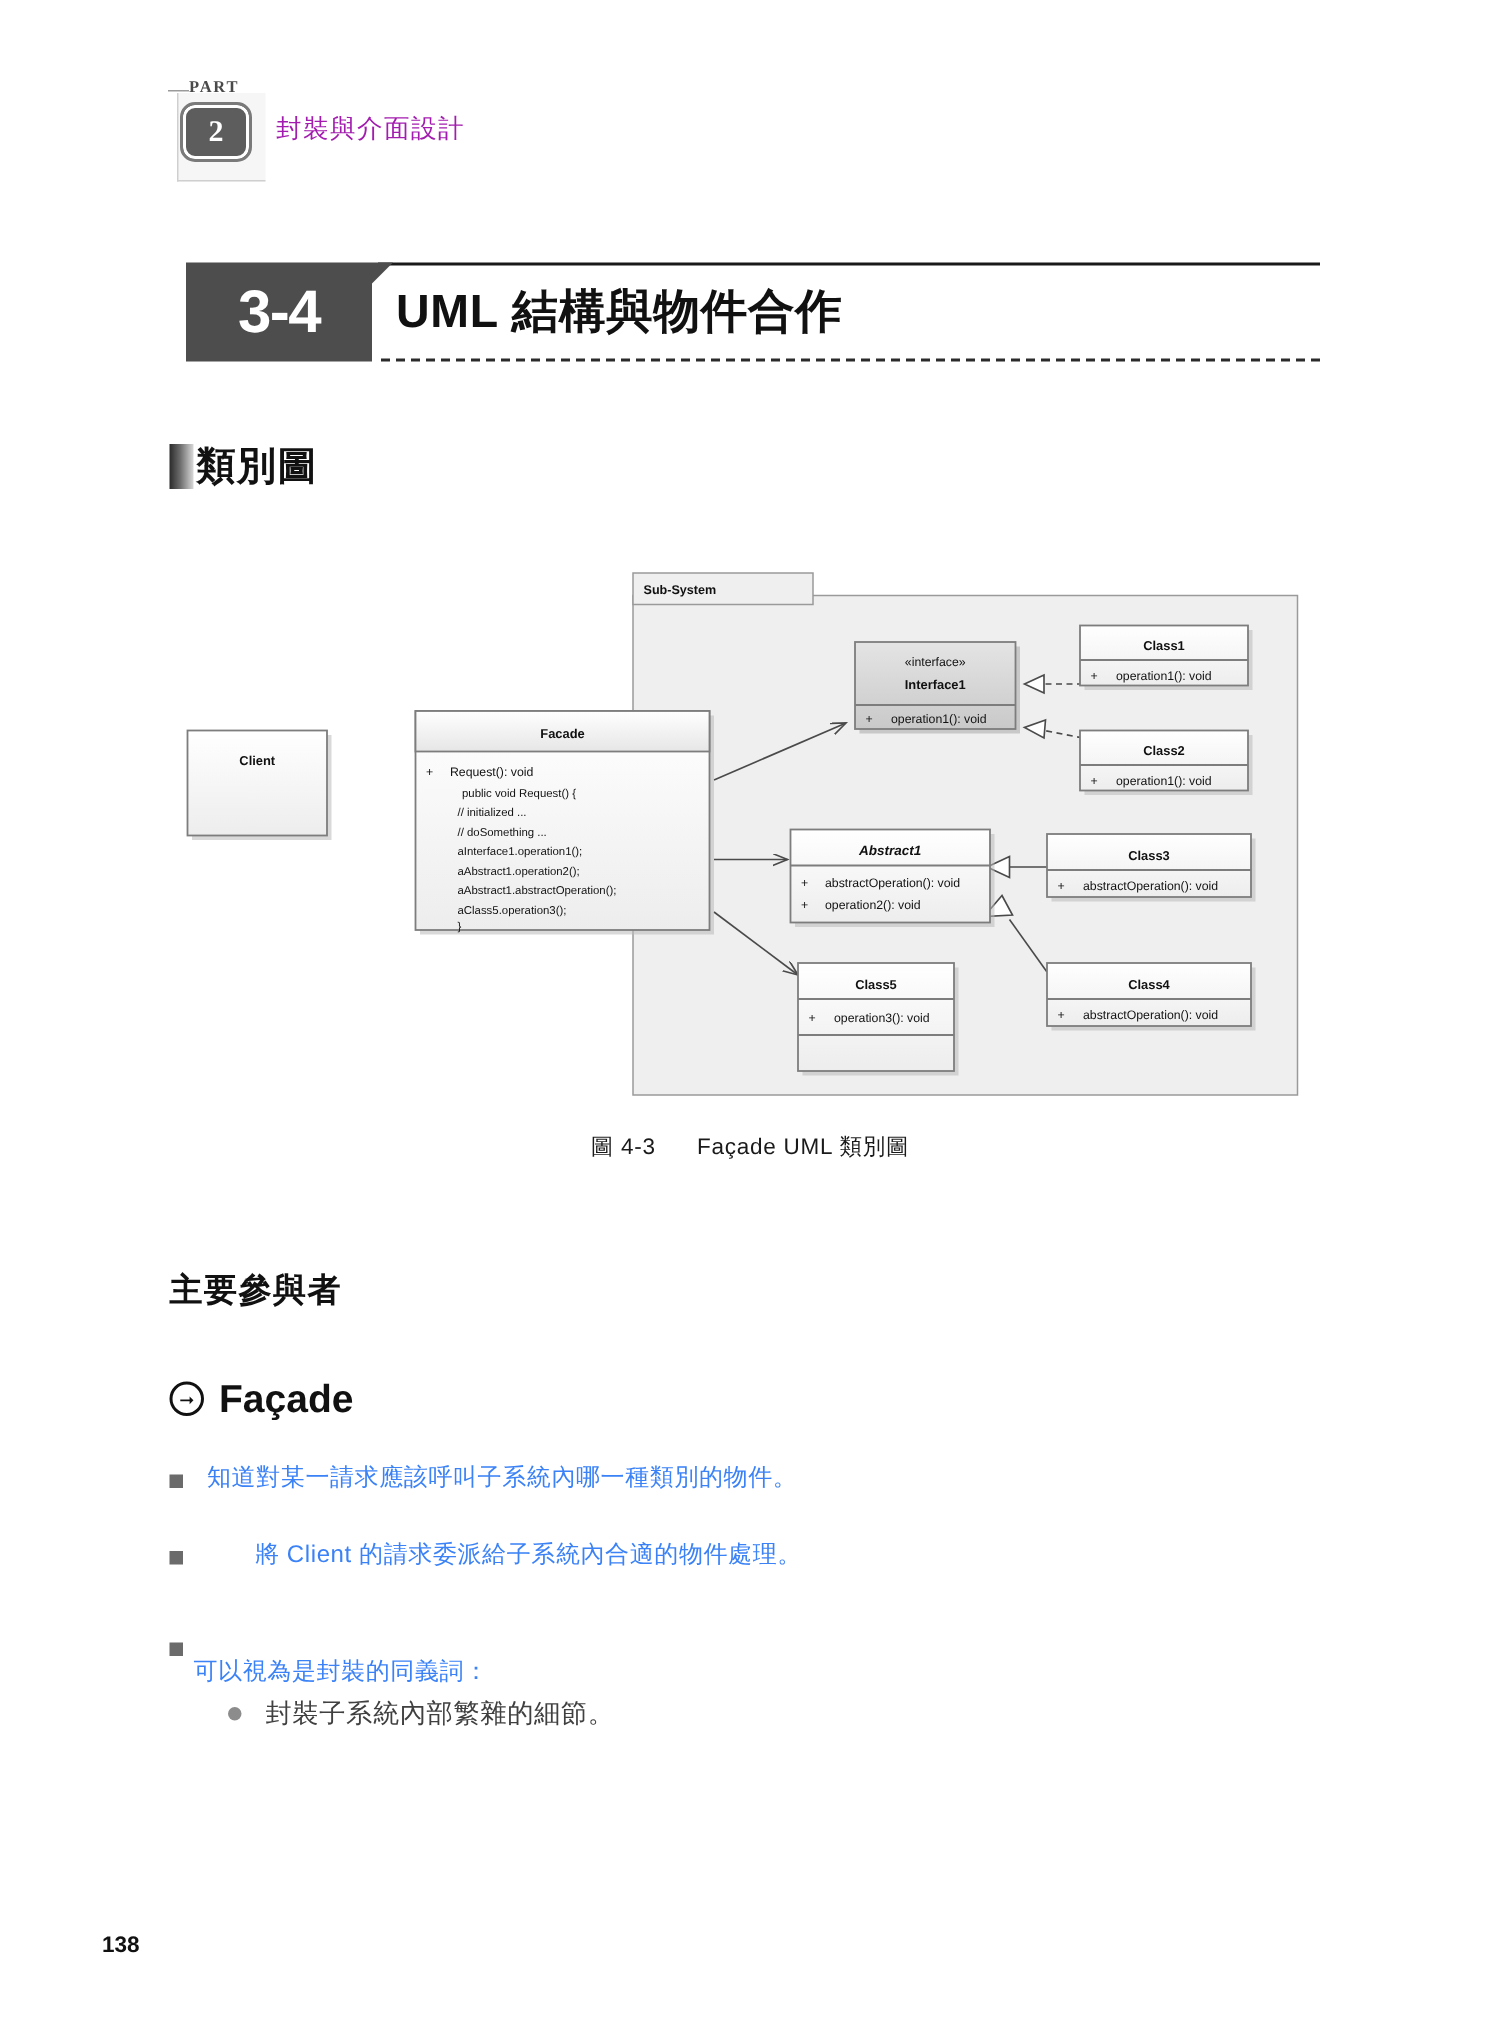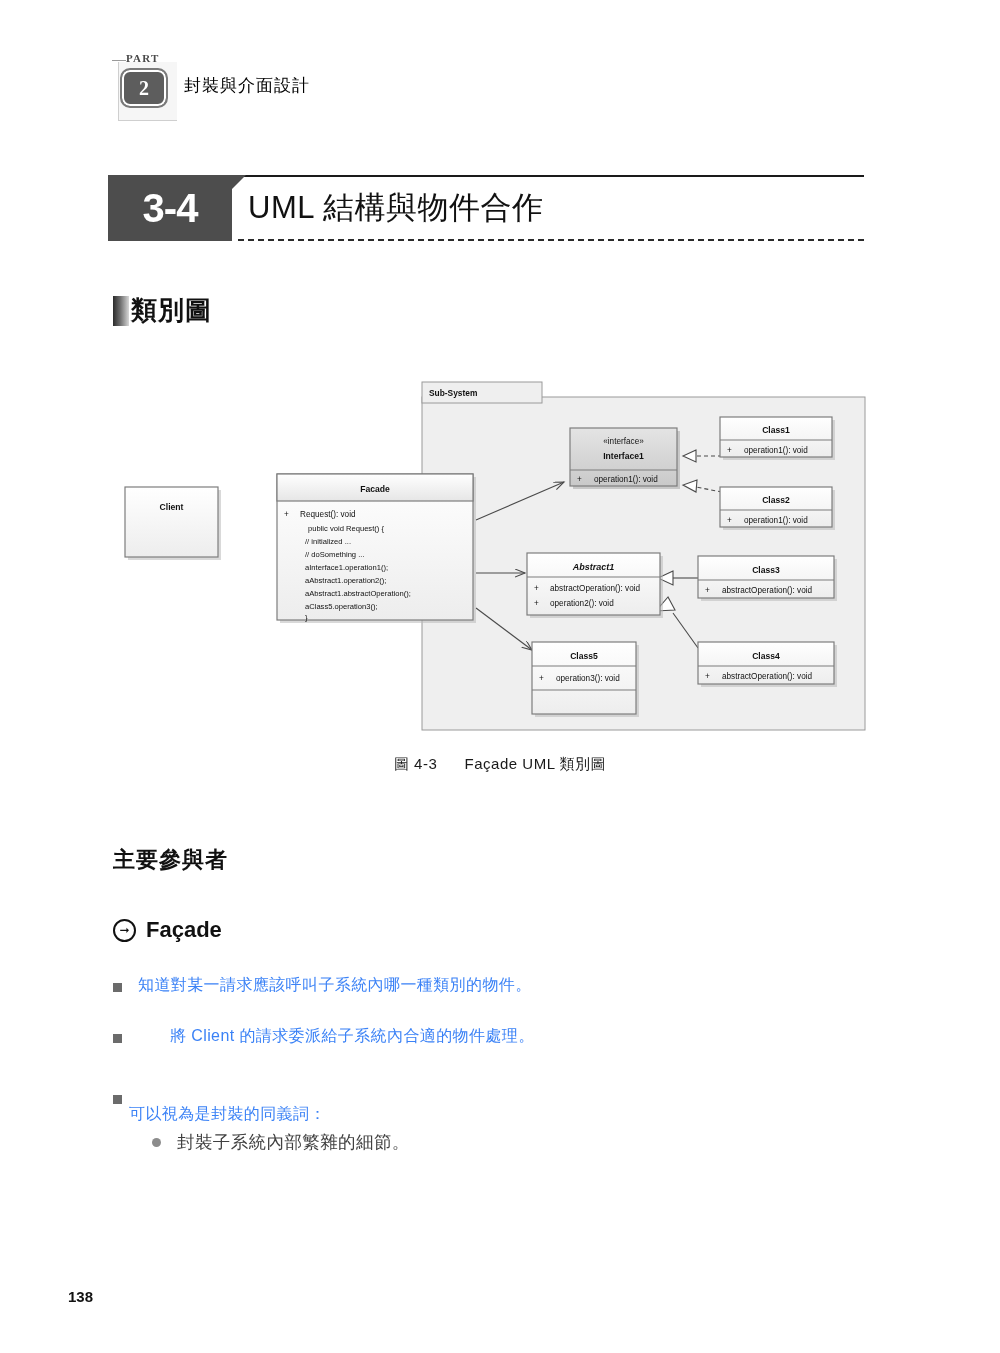--- a/index.html
+++ b/index.html
@@ -45,27 +45,27 @@
     box-shadow: inset 0 0 0 2px #ffffff;
     display: flex; align-items: center; justify-content: center;
   }
   #part-num {
     color: #ffffff; font-size: 20px; font-weight: 700;
     font-family: "Liberation Serif", "DejaVu Serif", serif;
     line-height: 1;
   }
   #part-title {
     position: absolute; left: 72px; top: 22px;
-    font-size: 17px; color: #000000;
+    font-size: 17px; color: #a21caf;
     letter-spacing: 1px;
   }
 
   
   #section-head {
-    position: absolute; left: 108px; top: 175px;
+    position: absolute; left: 124px; top: 175px;
     width: 756px; height: 72px; text-align: right;
   }
   #section-top-rule {
     position: absolute; left: 128px; top: 0px;
     width: 628px; height: 2px; background: #1a1a1a;
   }
   #section-num-box {
     position: absolute; left: 0px; top: 0px;
     width: 124px; height: 66px;
     background: #4d4d4d;
@@ -78,21 +78,21 @@
     height: 0; width: 0;
   }
   #section-num {
     position: absolute; left: 0; top: 0; width: 124px; height: 66px;
     display: flex; align-items: center; justify-content: center;
     color: #ffffff; font-size: 40px; font-weight: 700;
     letter-spacing: -1px;
   }
   #section-title {
     position: absolute; left: 140px; top: 12px;
-    font-size: 31px; font-weight: 400; color: #111111;
+    font-size: 31px; font-weight: 700; color: #111111;
     letter-spacing: 0.5px; white-space: nowrap;
   }
   #section-dash-rule {
     position: absolute; left: 130px; top: 64px;
     width: 626px; height: 0;
     border-bottom: 2px dashed #2b2b2b;
   }
 
   
   #subhead {
@@ -147,21 +147,21 @@
   }
   #h-facade-icon {
     width: 19px; height: 19px; border-radius: 50%;
     border: 2px solid #111111;
     display: flex; align-items: center; justify-content: center;
     font-size: 12px; line-height: 1; color: #111111;
     font-weight: 700;
   }
   #h-facade-text {
     margin-left: 10px;
-    font-size: 22px; font-weight: 700; color: #111111;
+    font-size: 26px; font-weight: 700; color: #111111;
   }
 
   .bullet-row {
     position: absolute; left: 113px;
     display: flex; align-items: flex-start;
     font-size: 16px; color: #3b82f6; letter-spacing: 0.4px;
   }
   .bullet-sq {
     width: 9px; height: 9px; background: #6b6b6b;
     margin-top: 8px; flex: none;

